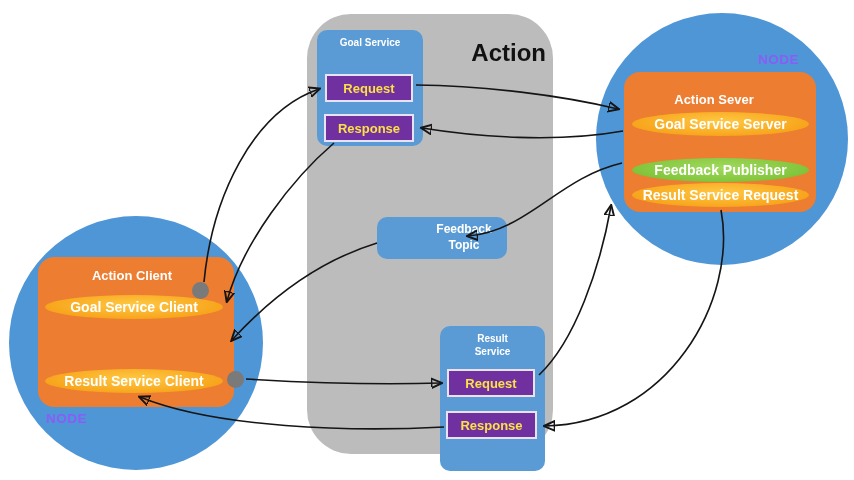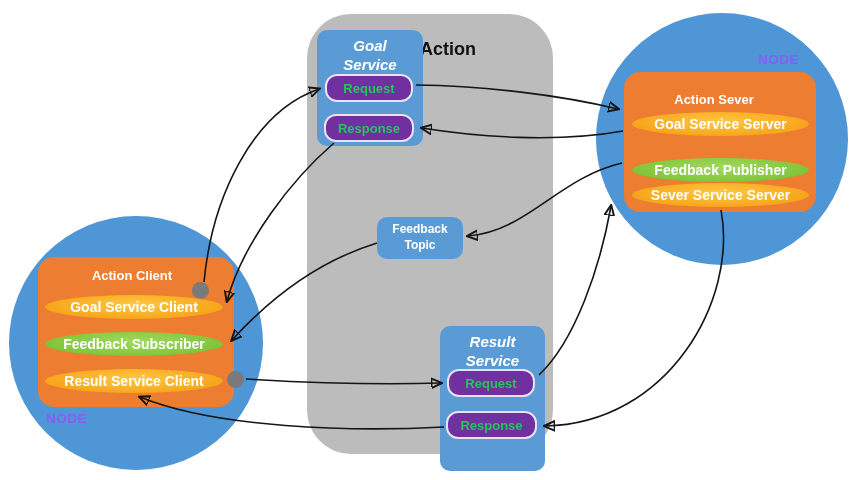--- a/index.html
+++ b/index.html
@@ -1,20 +1,20 @@
 <!DOCTYPE html>
 <html><head>
 <meta charset="utf-8">
 <style>
   html,body{margin:0;padding:0;background:#fff;}
   .canvas{position:relative;width:854px;height:480px;background:#ffffff;font-family:"Liberation Sans",sans-serif;overflow:hidden;}
 
   
   .gray-panel{position:absolute;left:307px;top:14px;width:246px;height:440px;background:#bcbcbc;border-radius:44px;}
-  .action-title{position:absolute;left:420px;top:39px;width:126px;text-align:left;font-size:18px;font-weight:bold;color:#111;}
+  .action-title{position:absolute;left:420px;top:39px;width:126px;text-align:right;font-size:24px;font-weight:bold;color:#111;}
 
   
   .circle{position:absolute;border-radius:50%;background:#4f96d7;}
   .circle-left{left:9px;top:216px;width:254px;height:254px;}
   .circle-right{left:596px;top:13px;width:252px;height:252px;}
   .node-label{position:absolute;font-size:13.5px;font-weight:bold;color:#8b5cf6;letter-spacing:.5px;}
   .node-left{left:46px;top:411px;}
   .node-right{left:758px;top:52px;}
 
   
@@ -31,26 +31,26 @@
   .pill.green{background:radial-gradient(ellipse at 50% 40%, #a0d95e 0%, #84c73e 65%, #6eb52a 100%);}
   .p-client{left:45px;width:178px;text-align:right;}
   .p1{top:295px;} .p2{top:332px;} .p3{top:369px;}
   .p-server{left:632px;width:177px;}
   .s1{top:112px;} .s2{top:158px;} .s3{top:183px;}
 
   
   .blue-box{position:absolute;background:#5b9bd5;border-radius:10px;color:#fff;}
   .goal-box{left:317px;top:30px;width:106px;height:116px;}
   .result-box{left:440px;top:326px;width:105px;height:145px;}
-  .feedback-box{left:377px;top:217px;width:86px;height:42px;display:flex;align-items:center;justify-content:center;}
-  .blue-title{width:64px;margin:7px auto 0;text-align:center;font-size:15px;font-weight:bold;line-height:1.25;font-style:italic;}
+  .feedback-box{left:377px;top:217px;width:86px;height:42px;display:flex;align-items:center;justify-content:center;padding-left:44px;}
+  .blue-title{width:64px;margin:7px auto 0;text-align:center;font-size:10px;font-weight:bold;line-height:1.25;}
   .feedback-title{width:64px;text-align:center;font-size:12px;font-weight:bold;line-height:1.3;}
 
   
-  .btn{position:absolute;background:#7030a0;border:2px solid #e8e2f2;border-radius:12px;color:#22c55e;font-size:13px;font-weight:bold;display:flex;align-items:center;justify-content:center;box-sizing:border-box;}
+  .btn{position:absolute;background:#7030a0;border:2px solid #e8e2f2;border-radius:0;color:#fde047;font-size:13px;font-weight:bold;display:flex;align-items:center;justify-content:center;box-sizing:border-box;}
   .goal-req{left:325px;top:74px;width:88px;height:28px;}
   .goal-res{left:324px;top:114px;width:90px;height:28px;}
   .res-req{left:447px;top:369px;width:88px;height:28px;}
   .res-res{left:446px;top:411px;width:91px;height:28px;}
 
   
   .dot{position:absolute;width:17px;height:17px;border-radius:50%;background:#7a7a7a;}
   .dot-a{left:192px;top:282px;}
   .dot-b{left:227px;top:371px;}
 
@@ -63,31 +63,30 @@
 
 <div class="canvas">
 
   <div class="gray-panel"></div>
   <div class="action-title">Action</div>
 
   <div class="circle circle-left"></div>
   <div class="orange-box client-box"></div>
   <div class="orange-title client-title">Action Client</div>
   <div class="pill gold p-client p1">Goal Service Client</div>
-  <div class="pill green p-client p2">Feedback Subscriber</div>
   <div class="pill gold p-client p3">Result Service Client</div>
   <div class="node-label node-left">NODE</div>
 
   <div class="circle circle-right"></div>
   <div class="node-label node-right">NODE</div>
   <div class="orange-box server-box"></div>
   <div class="orange-title server-title">Action Sever</div>
   <div class="pill gold p-server s1">Goal Service Server</div>
   <div class="pill green p-server s2">Feedback Publisher</div>
-  <div class="pill gold p-server s3">Sever Service Server</div>
+  <div class="pill gold p-server s3">Result Service Request</div>
 
   <div class="blue-box goal-box">
     <div class="blue-title">Goal Service</div>
   </div>
   <div class="btn goal-req">Request</div>
   <div class="btn goal-res">Response</div>
 
   <div class="blue-box feedback-box">
     <div class="feedback-title">Feedback Topic</div>
   </div>

